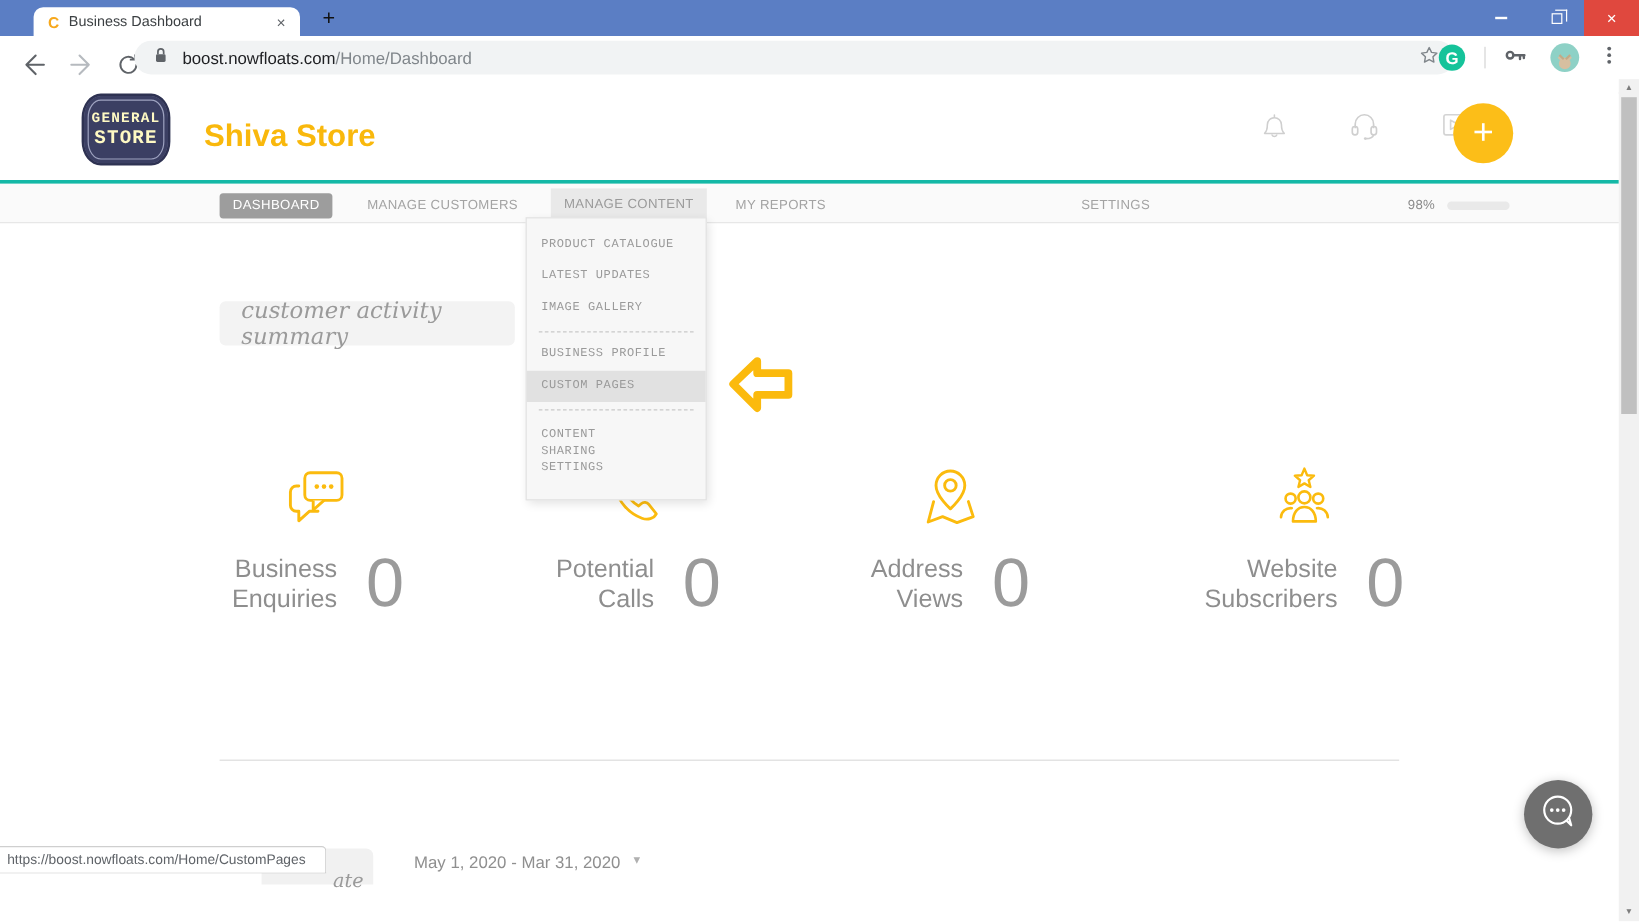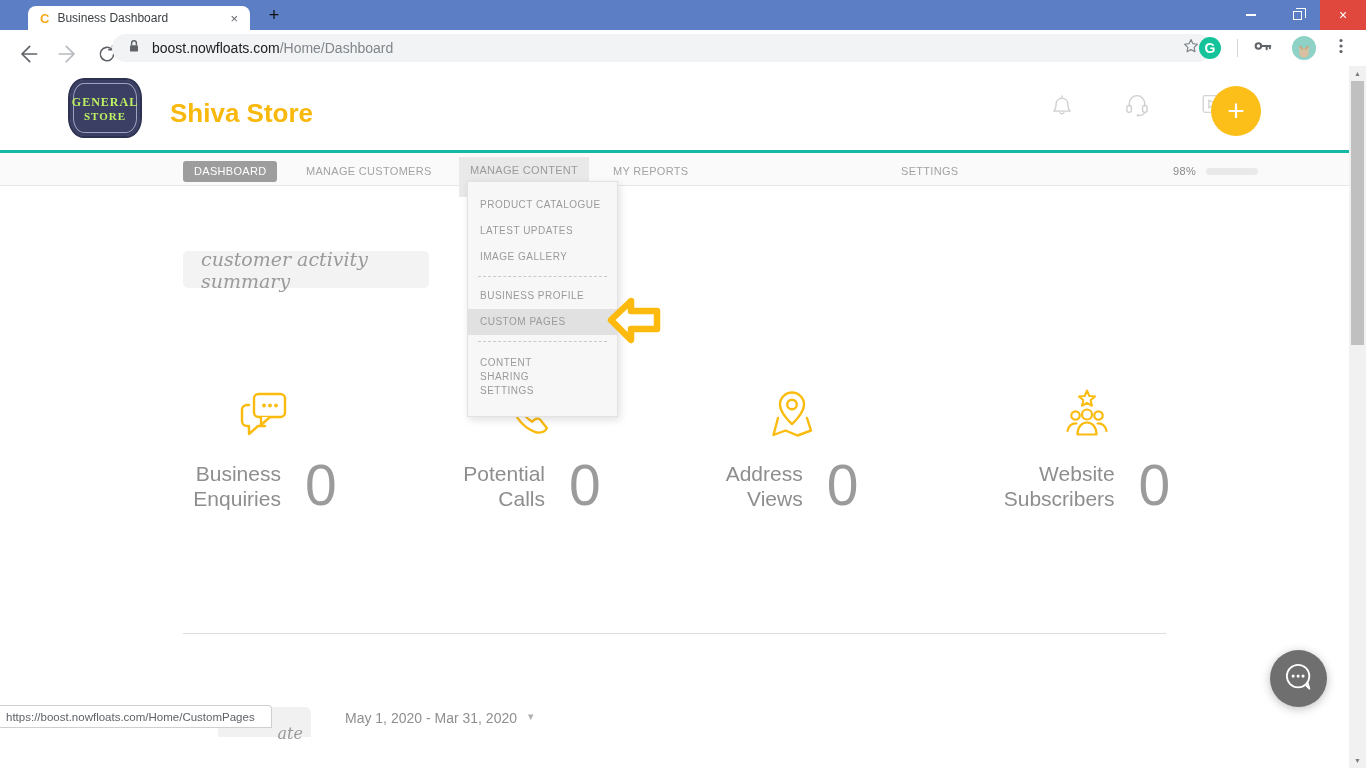--- a/index.html
+++ b/index.html
@@ -36,45 +36,45 @@
                font-size:14px; text-align:center; line-height:22px; margin:0 10px; }
   .ext-divider { width:1px; height:18px; background:#d5d5d5; margin:0 6px; }
   .avatar { width:24px; height:24px; border-radius:50%; background:#8ed1c6; margin:0 10px; overflow:hidden;
             display:flex; align-items:flex-end; justify-content:center; }
 
   
   .siteheader { position:absolute; left:0; top:66px; width:1349px; height:84px; background:#fff; }
   .logo { position:absolute; left:68px; top:12px; width:74px; height:60px; background:#3b3f63;
           border-radius:16px/20px; border:2px solid #2e3252; box-shadow:inset 0 0 0 3px #3b3f63, inset 0 0 0 4px #9ea3c0;
           display:flex; flex-direction:column; align-items:center; justify-content:center; }
-  .logo div { color:#bef264; font-family:Liberation Serif, serif; font-weight:700; letter-spacing:1px; }
-  .logo .l1 { font-size:12px; } .logo .l2 { font-size:11px; }
+  .logo div { color:#fef9c3; font-family:Liberation Mono, monospace; font-weight:700; letter-spacing:1px; }
+  .logo .l1 { font-size:12px; } .logo .l2 { font-size:16px; }
   .storename { position:absolute; left:170px; top:32px; font-size:26px; font-weight:600; color:#f9b80c; }
   .hicons { position:absolute; right:120px; top:22px; display:flex; align-items:center; gap:44px; }
   .addbtn { position:absolute; right:88px; top:20px; width:50px; height:50px; border-radius:50%;
             background:#fcbe18; color:#fff; font-size:30px; font-weight:300; display:flex;
             align-items:center; justify-content:center; line-height:1; }
 
   
   .navbar { position:absolute; left:0; top:150px; width:1349px; height:36px; background:#fafafa;
             border-top:3px solid #14b8a6; border-bottom:1px solid #e7e7e7; font-size:11px; letter-spacing:.3px; }
   .navitem { position:absolute; top:0; height:36px; line-height:36px; color:#a3a3a3; white-space:nowrap; }
   .navchip-active { position:absolute; top:8px; height:21px; line-height:21px; padding:0 11px;
             background:#9d9d9d; color:#fff; border-radius:3px; }
   .navchip-open { position:absolute; top:4px; height:40px; line-height:26px; padding:0 11px;
             background:#e9e9e9; color:#9a9a9a; }
   .navprogress { position:absolute; right:91px; top:0; height:36px; display:flex; align-items:center; gap:10px; }
   .navprogress .pct { font-size:11px; color:#8a8a8a; }
   .progress-track { width:52px; height:7px; background:#e9e9e9; border-radius:4px; overflow:hidden; }
   .progress-fill { height:7px; background:#fbba0d; border-radius:4px; }
 
   
-  .dropdown { position:absolute; left:467px; top:181px; width:151px; background:#f7f7f7;
+  .dropdown { position:absolute; left:438px; top:181px; width:151px; background:#f7f7f7;
               border:1px solid #e2e2e2; box-shadow:2px 3px 8px rgba(0,0,0,.12); padding:10px 0;
-              font-size:10px; letter-spacing:.5px; color:#9a9a9a; z-index:4; }
+              font-size:10px; letter-spacing:.5px; color:#9a9a9a; z-index:4;font-family:Liberation Mono, monospace; }
   .menu-item { padding:7px 12px; line-height:12px; }
   .menu-item.hl { background:#e1e1e1; }
   .menu-divider { border-top:1px dashed #c9c9c9; margin:6px 10px; }
   .menu-item.twoline { line-height:14px; padding-top:8px; padding-bottom:8px; }
 
   .big-arrow { position:absolute; left:607px; top:295px; z-index:5; }
 
   
   .summary-pill { position:absolute; left:183px; top:251px; width:246px; height:37px; background:#f3f3f3;
                   border-radius:5px; display:flex; align-items:center; padding-left:18px;

